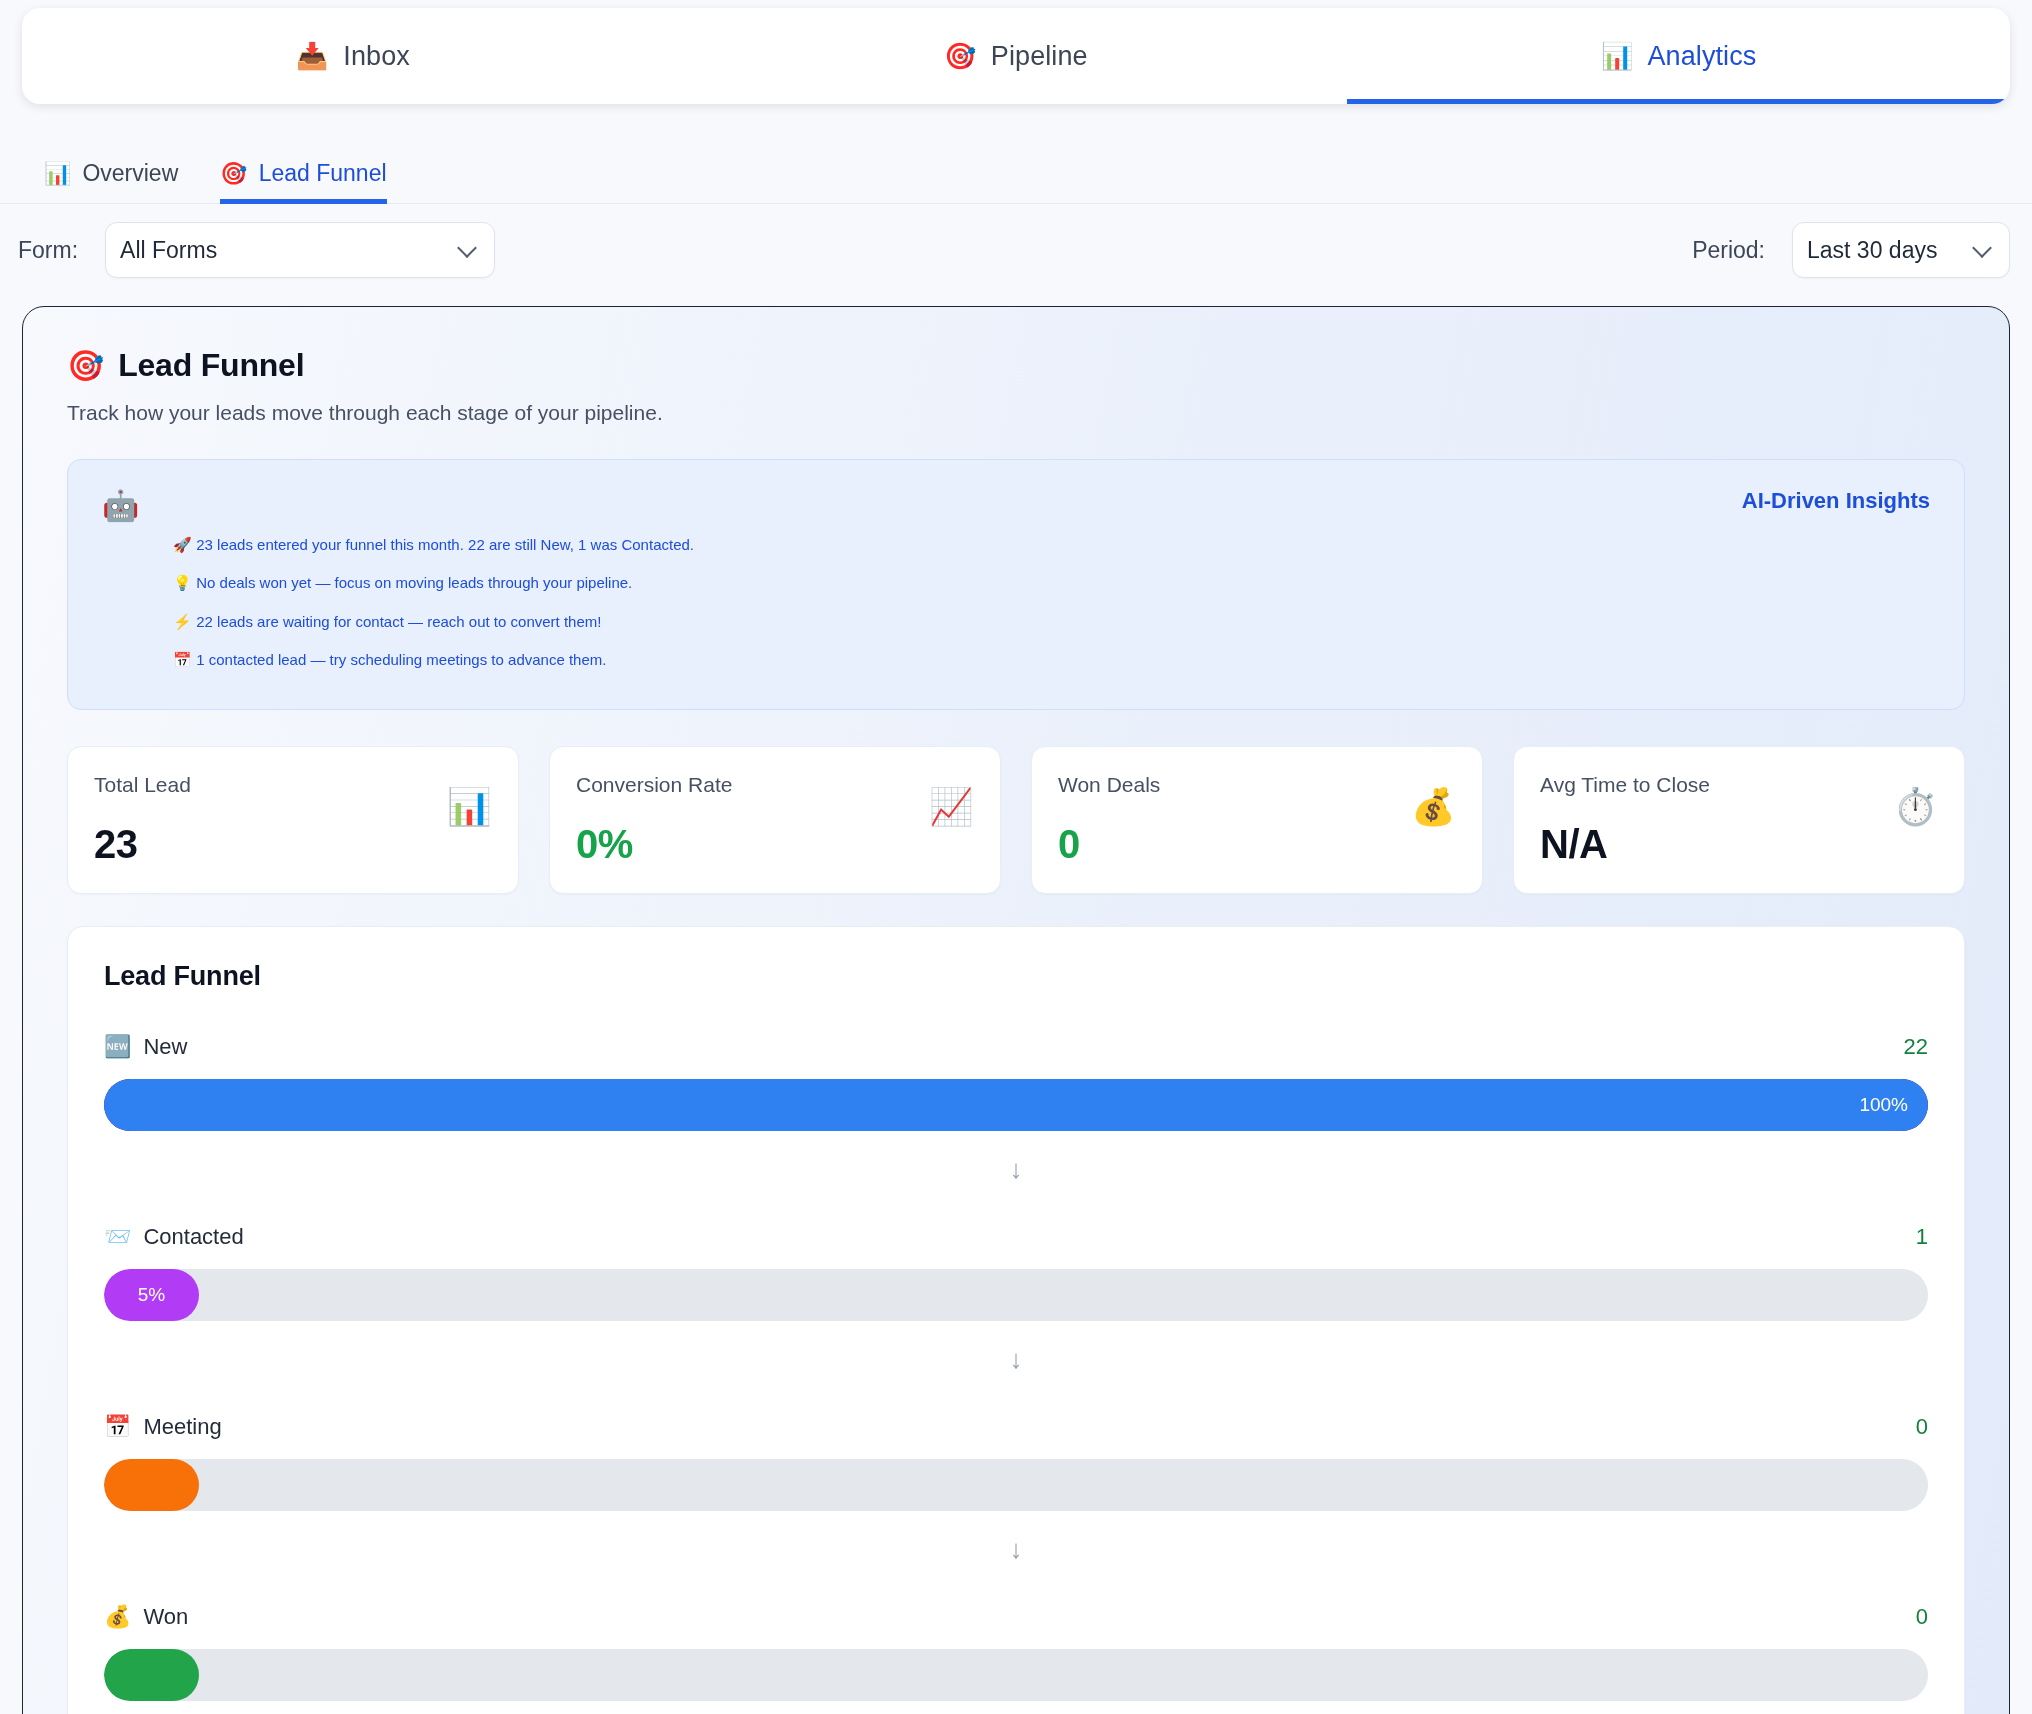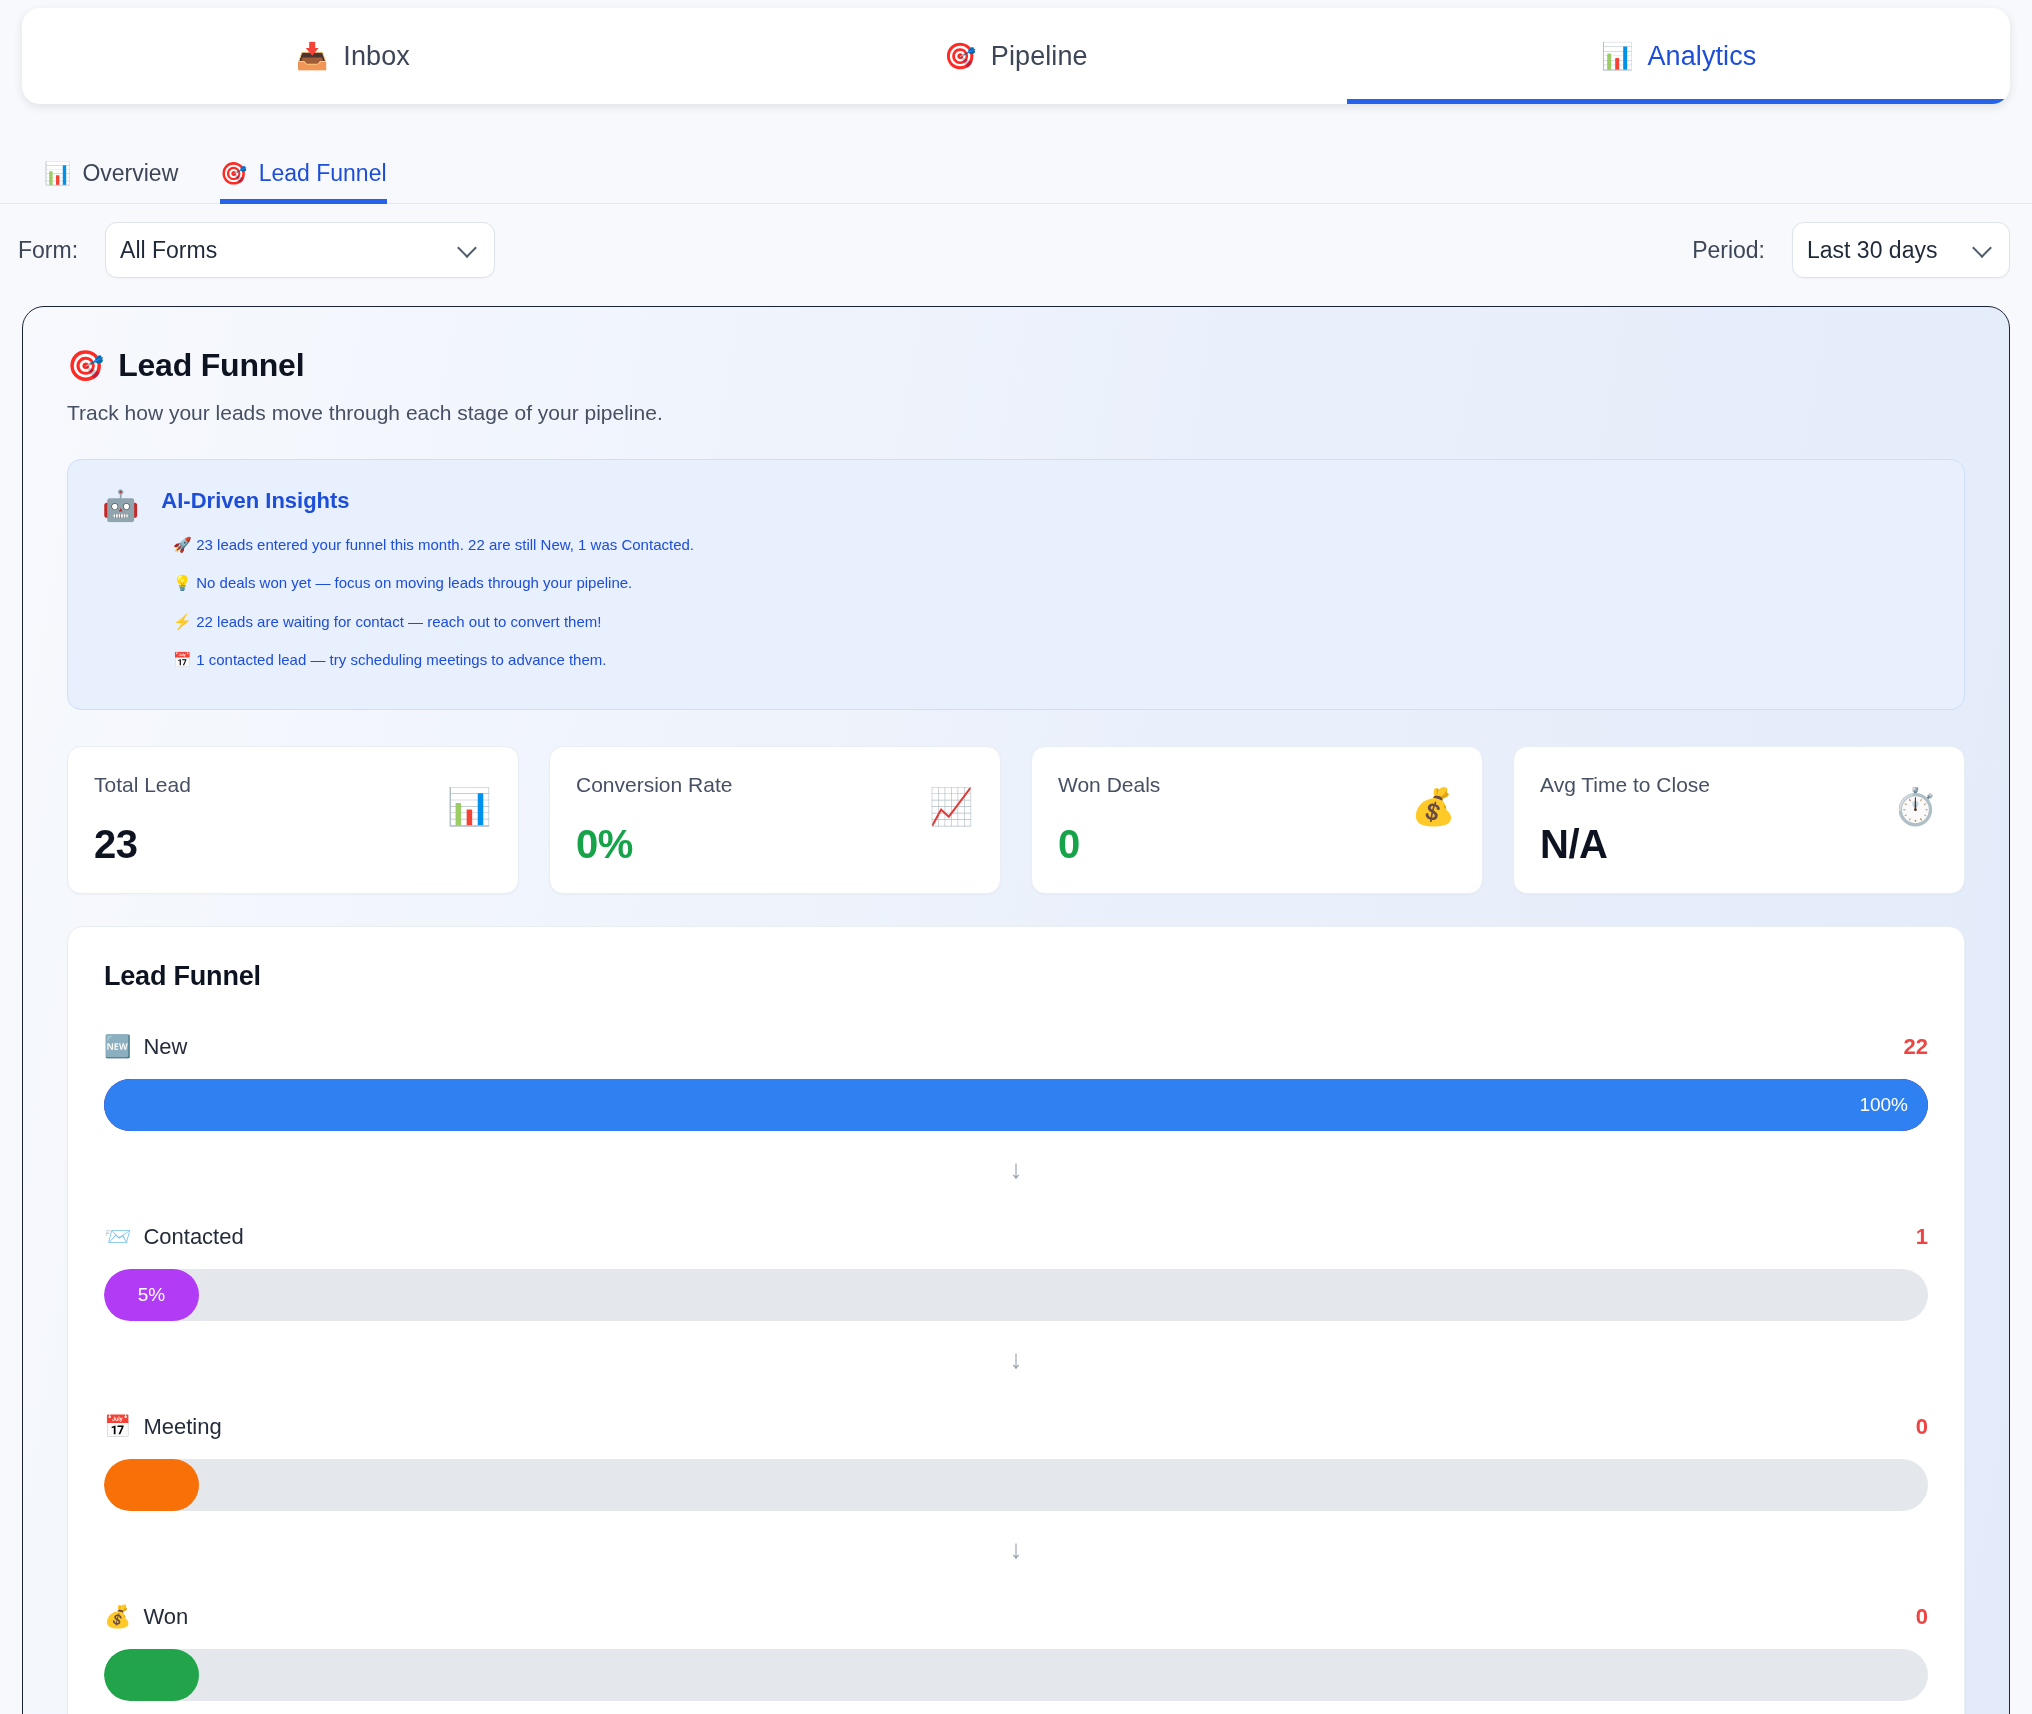--- a/index.html
+++ b/index.html
@@ -162,20 +162,21 @@
     display: flex;
     gap: 22px;
   }
   .insights-robot { font-size: 30px; line-height: 1.2; }
   .insights-body { flex: 1; }
   .insights-head {
     font-size: 22px;
     font-weight: bold;
     color: #1d4ed8;
     margin-bottom: 12px;
+    text-align: right;
   }
   .insight-line {
     font-size: 15px;
     color: #1d4ed8;
     padding: 9px 0 9px 12px;
     line-height: 1.35;
   }
 
   
   .stats {
@@ -232,23 +233,23 @@
   .stage:first-of-type { margin-top: 48px; }
   .stage-head {
     display: flex;
     align-items: center;
     font-size: 22px;
     color: #242c3a;
   }
   .stage-emoji { font-size: 22px; margin-right: 12px; line-height: 1; }
   .stage-count {
     margin-left: auto;
-    font-weight: bold;
+    font-weight: normal;
     font-size: 22px;
-    color: #ef4444;
+    color: #15803d;
   }
   .bar-track {
     margin-top: 19px;
     height: 52px;
     background: #e4e7ec;
     border-radius: 26px;
     position: relative;
     overflow: hidden;
   }
   .bar-fill {

